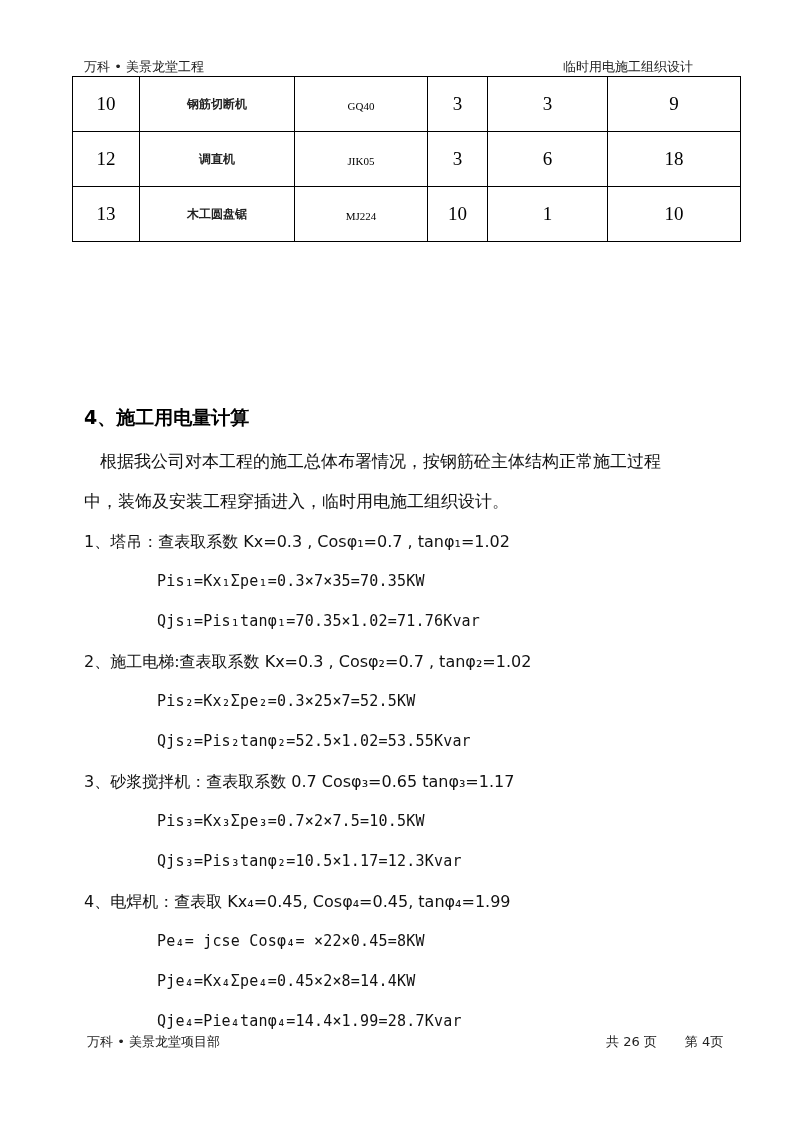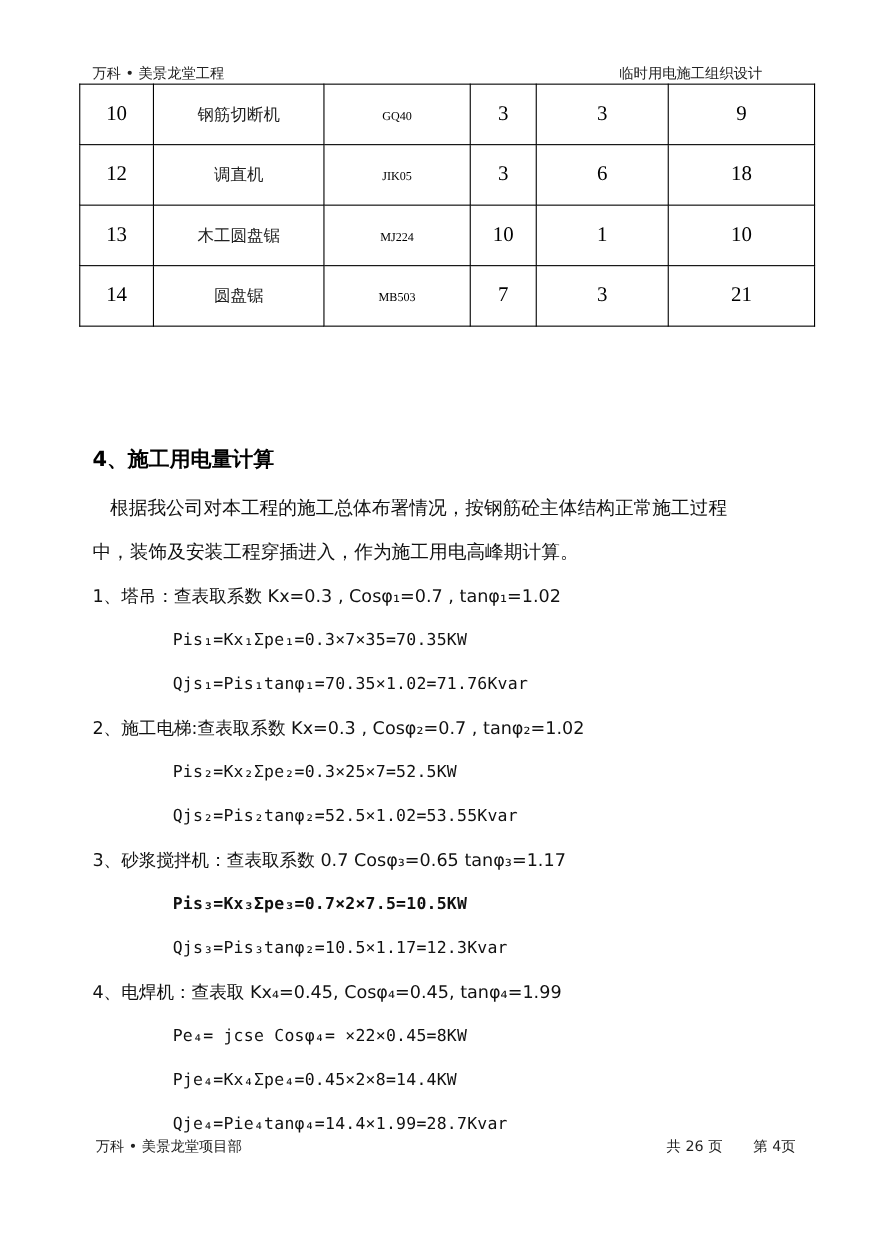--- a/index.html
+++ b/index.html
@@ -2,21 +2,21 @@
 <html><head>
   <meta charset="utf-8">
   <style>
     html, body { margin: 0; padding: 0; background: #ffffff; }
     body { width: 793px; height: 1122px; position: relative; overflow: hidden; color: #000; font-family: "DejaVu Serif", "Liberation Serif", serif; }
     .hdr { position: absolute; top: 58px; font-size: 13px; color: #222; font-family: "DejaVu Sans", sans-serif; }
     .hdr-left { left: 84px; }
     .hdr-right { left: 563px; }
     table.equip { position: absolute; left: 72px; top: 76px; border-collapse: collapse; table-layout: fixed; width: 669px; }
     table.equip td { border: 1.5px solid #000; height: 50px; text-align: center; vertical-align: middle; padding: 0; font-size: 19px; font-family: "Liberation Serif", serif; }
-    table.equip td.name { font-family: "DejaVu Sans", sans-serif; font-size: 15px; color: #222; }
+    table.equip td.name { font-family: "DejaVu Sans", sans-serif; font-size: 12px; color: #222; font-weight: bold; }
     table.equip td.model { font-size: 11px; padding-top: 4px; border-radius: 23px; }
     .col0 { width: 67px; } .col1 { width: 155px; } .col2 { width: 133px; } .col3 { width: 60px; } .col4 { width: 120px; } .col5 { width: 133px; }
     .line { position: absolute; white-space: nowrap; }
     .h4 { left: 84px; top: 405px; font-size: 19px; font-weight: bold; font-family: "DejaVu Sans", sans-serif; }
     .para { font-size: 17px; font-family: "DejaVu Sans", sans-serif; color: #111; }
     .p1 { left: 100px; top: 450px; }
     .p2 { left: 84px; top: 490px; }
     .item { left: 84px; font-size: 16px; font-family: "DejaVu Sans", sans-serif; color: #111; }
     .calc { left: 157px; font-size: 15px; font-family: "DejaVu Sans Mono", "Liberation Mono", monospace; color: #111; letter-spacing: 0.2px; }
     .ftr { position: absolute; top: 1033px; font-size: 13px; color: #222; font-family: "DejaVu Sans", sans-serif; }
@@ -58,45 +58,37 @@
       <td>18</td>
     </tr>
     <tr>
       <td>13</td>
       <td class="name">木工圆盘锯</td>
       <td class="model">MJ224</td>
       <td>10</td>
       <td>1</td>
       <td>10</td>
     </tr>
-    <tr>
-      <td>14</td>
-      <td class="name">圆盘锯</td>
-      <td class="model">MB503</td>
-      <td>7</td>
-      <td>3</td>
-      <td>21</td>
-    </tr>
   </tbody>
 </table>
 
 <div class="line h4">4、施工用电量计算</div>
 <div class="line para p1">根据我公司对本工程的施工总体布署情况，按钢筋砼主体结构正常施工过程</div>
-<div class="line para p2">中，装饰及安装工程穿插进入，作为施工用电高峰期计算。</div>
+<div class="line para p2">中，装饰及安装工程穿插进入，临时用电施工组织设计。</div>
 
 <div class="line item" style="top:532px;">1、塔吊：查表取系数 Kx=0.3 , Cosφ₁=0.7 , tanφ₁=1.02</div>
 <div class="line calc" style="top:572px;">Pis₁=Kx₁Σpe₁=0.3×7×35=70.35KW</div>
 <div class="line calc" style="top:612px;">Qjs₁=Pis₁tanφ₁=70.35×1.02=71.76Kvar</div>
 
 <div class="line item" style="top:652px;">2、施工电梯:查表取系数 Kx=0.3 , Cosφ₂=0.7 , tanφ₂=1.02</div>
 <div class="line calc" style="top:692px;">Pis₂=Kx₂Σpe₂=0.3×25×7=52.5KW</div>
 <div class="line calc" style="top:732px;">Qjs₂=Pis₂tanφ₂=52.5×1.02=53.55Kvar</div>
 
 <div class="line item" style="top:772px;">3、砂浆搅拌机：查表取系数 0.7 Cosφ₃=0.65   tanφ₃=1.17</div>
-<div class="line calc" style="top:812px;font-weight:bold;">Pis₃=Kx₃Σpe₃=0.7×2×7.5=10.5KW</div>
+<div class="line calc" style="top:812px;">Pis₃=Kx₃Σpe₃=0.7×2×7.5=10.5KW</div>
 <div class="line calc" style="top:852px;">Qjs₃=Pis₃tanφ₂=10.5×1.17=12.3Kvar</div>
 
 <div class="line item" style="top:892px;">4、电焊机：查表取 Kx₄=0.45,   Cosφ₄=0.45,  tanφ₄=1.99</div>
 <div class="line calc" style="top:932px;">Pe₄=      jcse Cosφ₄=      ×22×0.45=8KW</div>
 <div class="line calc" style="top:972px;">Pje₄=Kx₄Σpe₄=0.45×2×8=14.4KW</div>
 <div class="line calc" style="top:1012px;">Qje₄=Pie₄tanφ₄=14.4×1.99=28.7Kvar</div>
 
 <div class="ftr ftr-left">万科 • 美景龙堂项目部</div>
 <div class="ftr ftr-right">
   <span>共 26 页</span><span class="gap"></span><span>第 4页</span>

